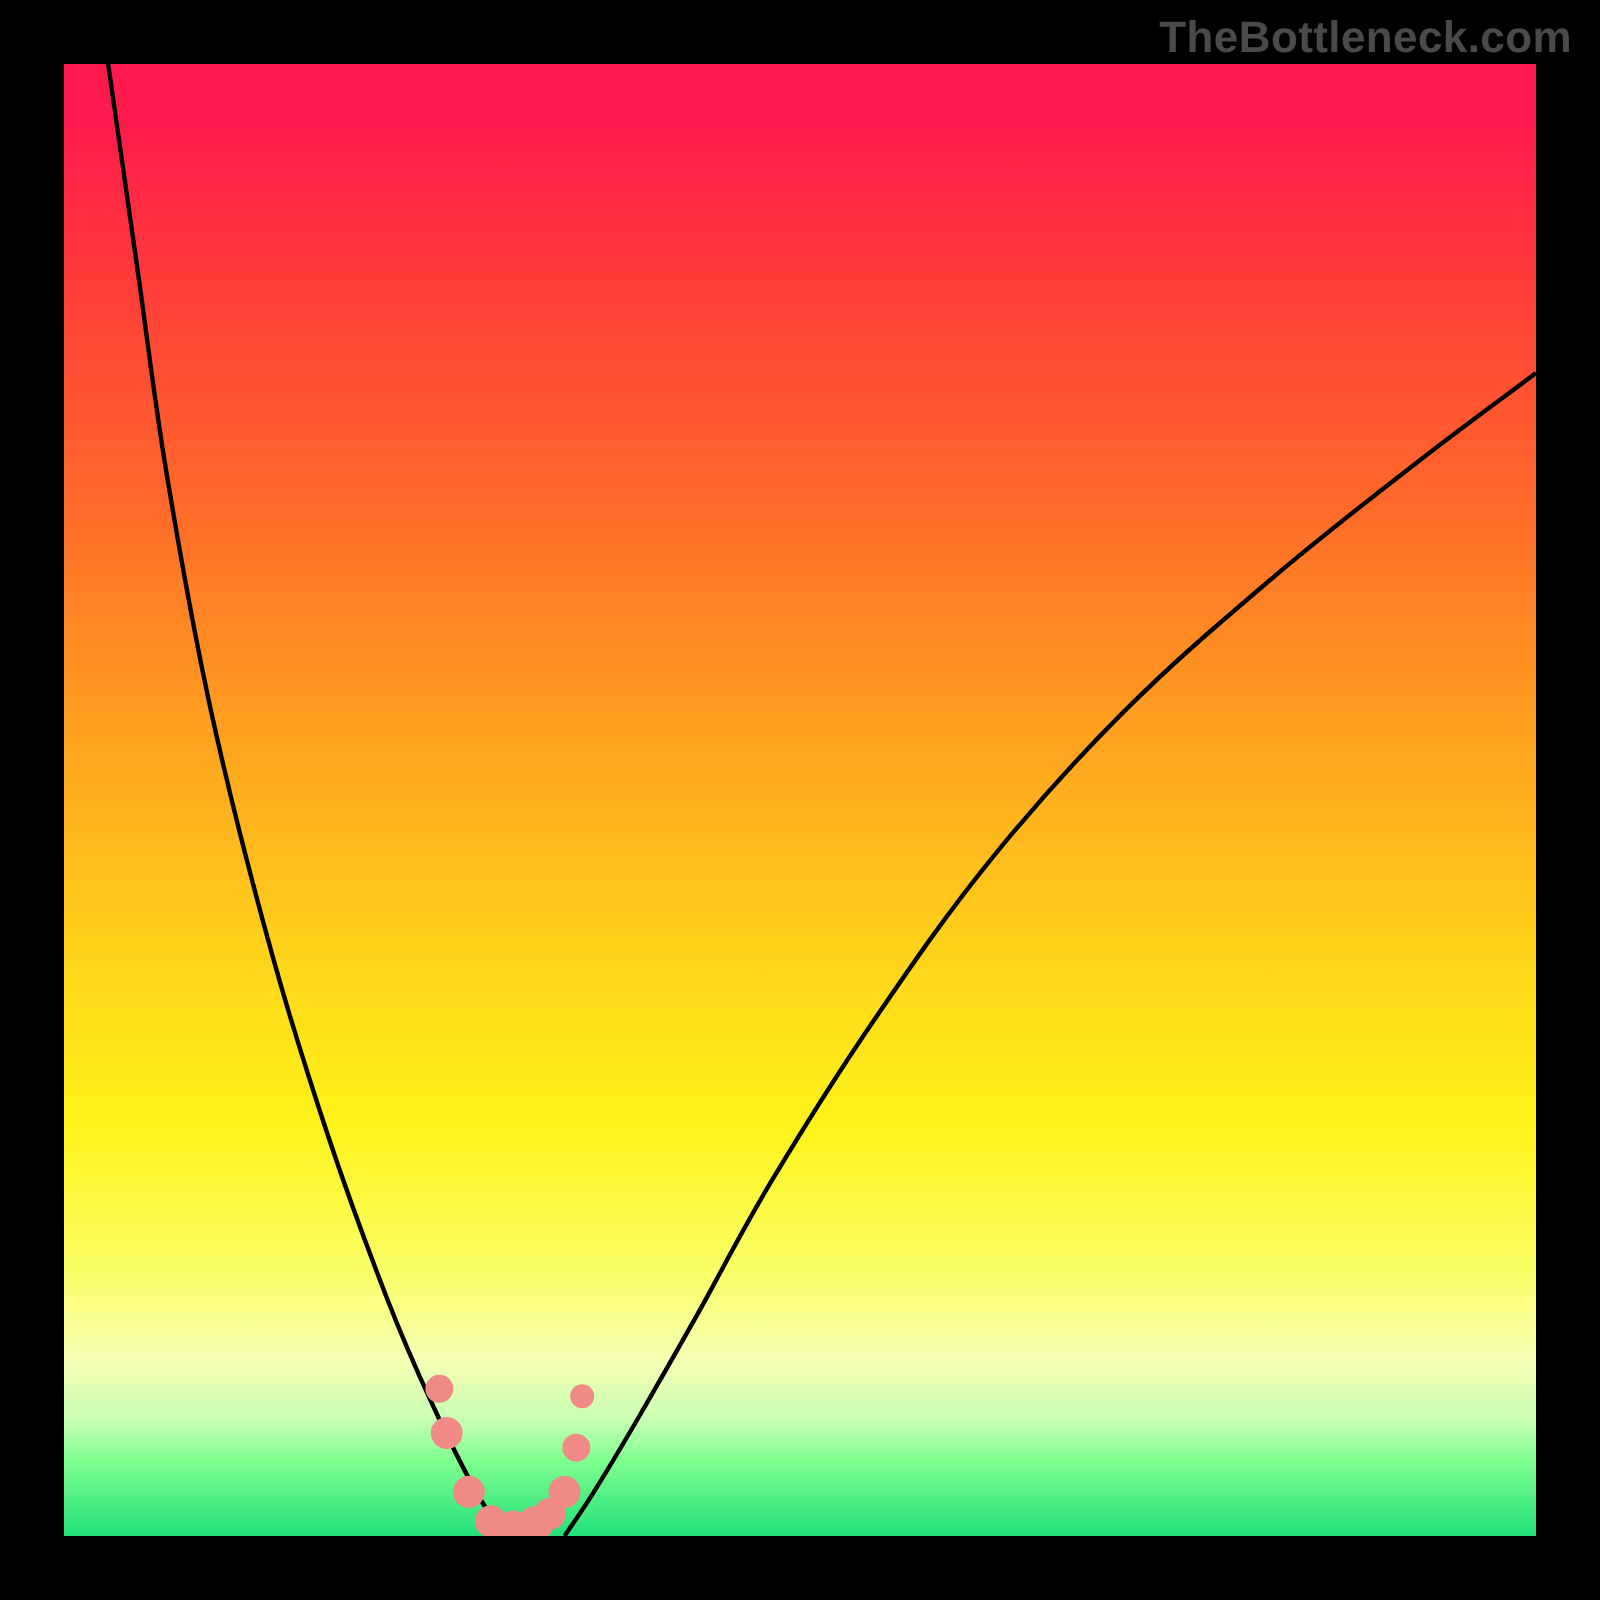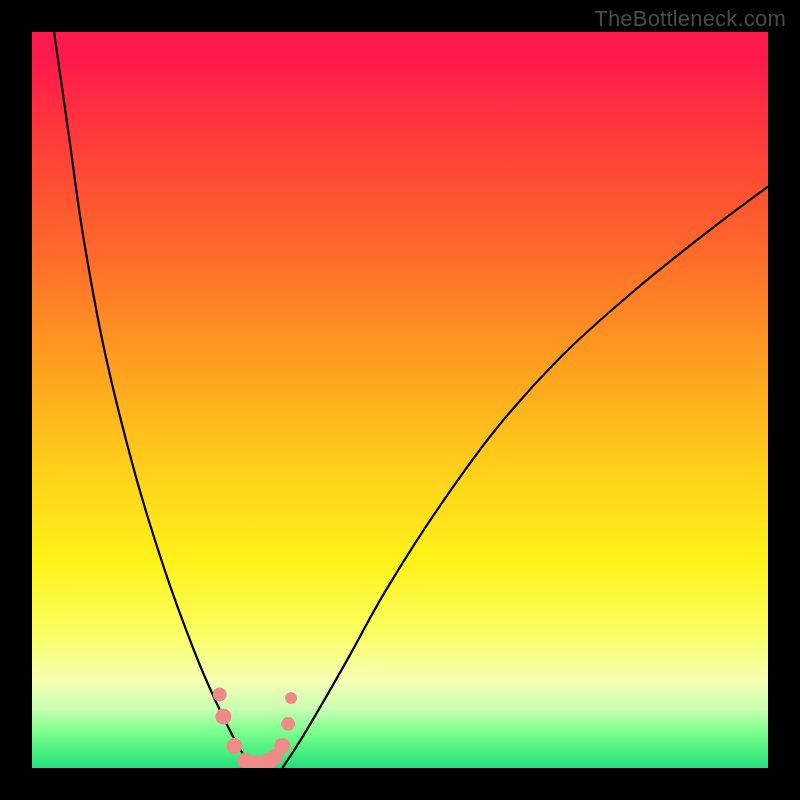--- a/index.html
+++ b/index.html
@@ -44,21 +44,21 @@
       #c9ffb3 92%,
       #7dff8e 95%,
       #22e07a 100%
     );
   }
   .watermark {
     position: absolute;
     top: 6px;
     right: 14px;
     font-size: 22px;
-    font-weight: 400;
+    font-weight: 700;
     color: #4a4a4a;
     letter-spacing: 0.2px;
     user-select: none;
   }
   svg.curves {
     position: absolute;
     inset: 0;
     width: 100%;
     height: 100%;
   }

